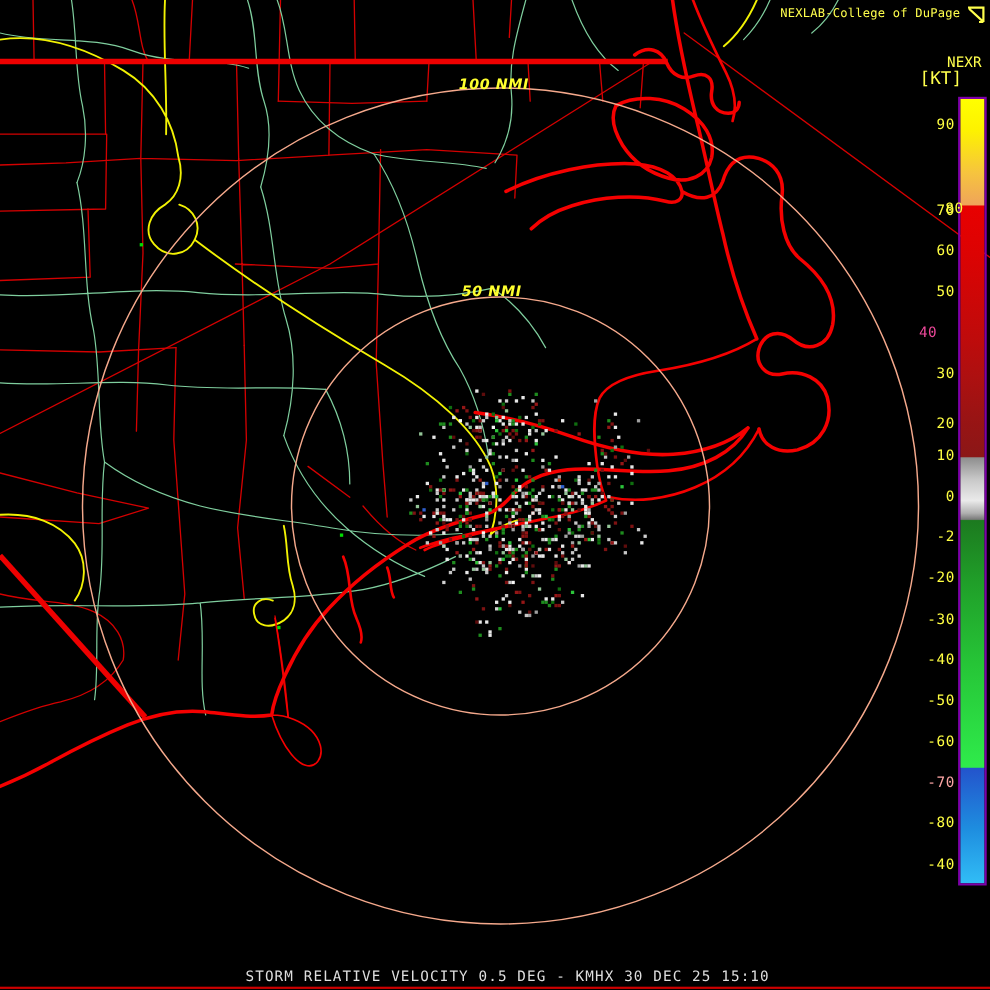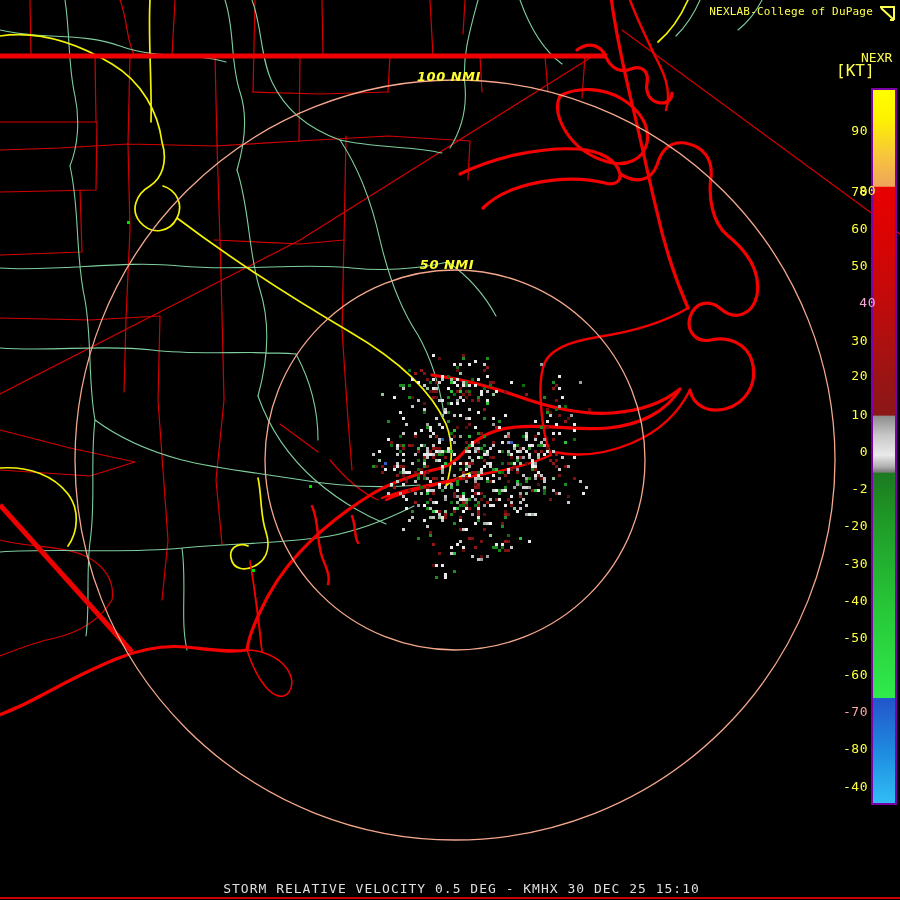--- a/index.html
+++ b/index.html
@@ -813,28 +813,28 @@
 
   <div class="yellow-text brand">NEXLAB-College of DuPage</div>
   <svg class="brand-logo" viewBox="0 0 17 17">
     <path d="M1,2 H15 V15 M2,3 L14,14 M11,15 H15" fill="none" stroke="#ffff4d" stroke-width="2"></path>
   </svg>
   <div class="yellow-text prod">NEXR</div>
   <div class="yellow-text units">[KT]</div>
 
   <div class="colorbar" id="colorbar" style="left: 871px; top: 88px; width: 22px; height: 713px; border-color: rgb(125, 0, 168); background: linear-gradient(rgb(255, 255, 0) 0%, rgb(253, 242, 0) 4%, rgb(246, 196, 62) 9.4%, rgb(239, 164, 90) 13.5%, rgb(232, 0, 0) 13.65%, rgb(220, 3, 3) 19.8%, rgb(206, 7, 7) 25%, rgb(191, 11, 11) 30.3%, rgb(173, 16, 16) 35.5%, rgb(153, 20, 20) 40.7%, rgb(139, 23, 23) 45.6%, rgb(142, 142, 142) 45.75%, rgb(200, 200, 200) 48.5%, rgb(234, 234, 234) 51.2%, rgb(176, 176, 176) 52.8%, rgb(122, 122, 122) 53.6%, rgb(28, 122, 31) 53.75%, rgb(32, 159, 41) 61.7%, rgb(38, 197, 55) 72.1%, rgb(47, 235, 75) 85.2%, rgb(35, 84, 204) 85.35%, rgb(30, 141, 223) 93%, rgb(49, 189, 246) 100%);"></div>
   <div id="cb-ticks">
-      <div class="cb-tick" style="top: 123px; left: 824px; color: rgb(255, 255, 66);">90</div>
+      <div class="cb-tick" style="top: 106px; left: 824px; color: rgb(255, 255, 66);">90</div>
       <div class="cb-tick" style="top: 146.67px; left: 832px; color: rgb(255, 255, 66); margin-top: 36px;">80</div>
       <div class="cb-tick" style="top: 183.84px; left: 824px; color: rgb(255, 255, 66);">70</div>
       <div class="cb-tick" style="top: 221.01px; left: 824px; color: rgb(255, 255, 66);">60</div>
       <div class="cb-tick" style="top: 258.18px; left: 824px; color: rgb(255, 255, 66);">50</div>
-      <div class="cb-tick" style="top: 295.35px; left: 832px; color: #f9a8d4;">40</div>
+      <div class="cb-tick" style="top: 295.35px; left: 808px; color: #ec4899;">40</div>
       <div class="cb-tick" style="top: 332.52px; left: 824px; color: rgb(255, 255, 66);">30</div>
-      <div class="cb-tick" style="top: 368px; left: 824px; color: rgb(255, 255, 66);">20</div>
+      <div class="cb-tick" style="top: 378px; left: 824px; color: rgb(255, 255, 66);">20</div>
       <div class="cb-tick" style="top: 406.86px; left: 824px; color: rgb(255, 255, 66);">10</div>
       <div class="cb-tick" style="top: 444.03px; left: 824px; color: rgb(255, 255, 66);">0</div>
       <div class="cb-tick" style="top: 481.2px; left: 824px; color: rgb(255, 255, 66);">-2</div>
       <div class="cb-tick" style="top: 518.37px; left: 824px; color: rgb(255, 255, 66);">-20</div>
       <div class="cb-tick" style="top: 555.54px; left: 824px; color: rgb(255, 255, 66);">-30</div>
       <div class="cb-tick" style="top: 592.71px; left: 824px; color: rgb(255, 255, 66);">-40</div>
       <div class="cb-tick" style="top: 629.88px; left: 824px; color: rgb(255, 255, 66);">-50</div>
       <div class="cb-tick" style="top: 667.05px; left: 824px; color: rgb(255, 255, 66);">-60</div>
       <div class="cb-tick" style="top: 704.22px; left: 824px; color: #fca5a5;">-70</div>
       <div class="cb-tick" style="top: 741.39px; left: 824px; color: rgb(255, 255, 66);">-80</div>

